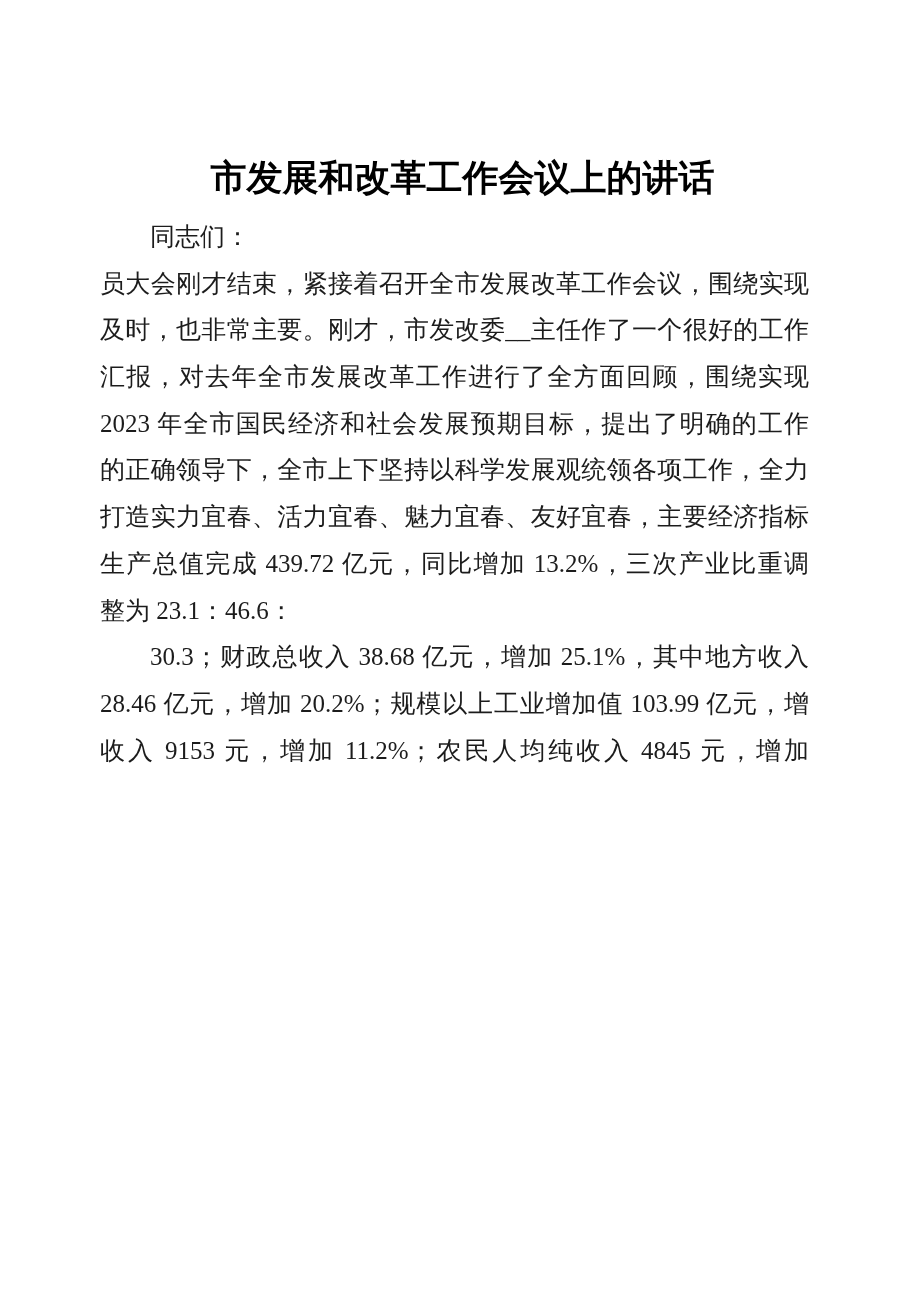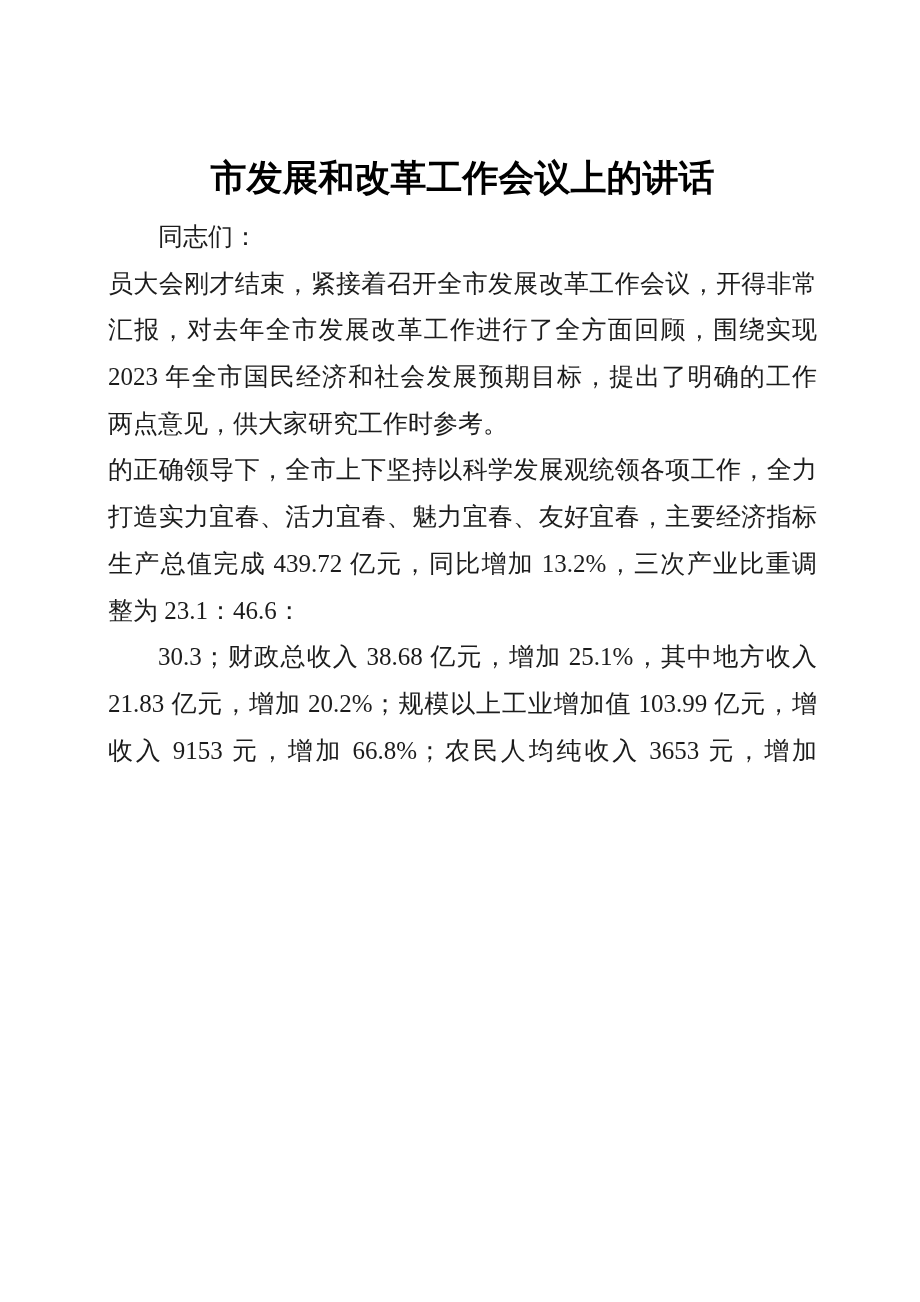--- a/index.html
+++ b/index.html
@@ -27,21 +27,21 @@
     line-height: 52px;
     font-weight: 700;
     color: #000000;
     text-align: center;
     font-family: "DejaVu Sans", sans-serif;
     letter-spacing: 0px;
     white-space: nowrap;
   }
   .doc-body {
     position: absolute;
-    left: 108px;
+    left: 100px;
     top: 214px;
     width: 709px;
     font-size: 25px;
     font-weight: 400;
   }
   .line {
     height: 46.7px;
     line-height: 46.7px;
     text-align: left;
     white-space: nowrap;
@@ -61,25 +61,25 @@
     text-justify: inter-character;
   }
 </style>
 </head>
 <body>
 
 <div class="page">
   <h1 class="doc-title">市发展和改革工作会议上的讲话</h1>
   <div class="doc-body">
       <div class="line indent">同志们：</div>
-      <div class="line justify">员大会刚才结束，紧接着召开全市发展改革工作会议，开得非常</div>
+      <div class="line justify">员大会刚才结束，紧接着召开全市发展改革工作会议，围绕实现</div>
+      <div class="line justify">及时，也非常主要。刚才，市发改委__主任作了一个很好的工作</div>
       <div class="line justify">汇报，对去年全市发展改革工作进行了全方面回顾，围绕实现</div>
       <div class="line justify">2023 年全市国民经济和社会发展预期目标，提出了明确的工作</div>
-      <div class="line">两点意见，供大家研究工作时参考。</div>
       <div class="line justify">的正确领导下，全市上下坚持以科学发展观统领各项工作，全力</div>
       <div class="line justify">打造实力宜春、活力宜春、魅力宜春、友好宜春，主要经济指标</div>
       <div class="line justify">生产总值完成 439.72 亿元，同比增加 13.2%，三次产业比重调</div>
       <div class="line">整为 23.1：46.6：</div>
       <div class="line indent justify">30.3；财政总收入 38.68 亿元，增加 25.1%，其中地方收入</div>
-      <div class="line justify">21.83 亿元，增加 20.2%；规模以上工业增加值 103.99 亿元，增</div>
-      <div class="line justify">收入 9153 元，增加 66.8%；农民人均纯收入 3653 元，增加</div>
+      <div class="line justify">28.46 亿元，增加 20.2%；规模以上工业增加值 103.99 亿元，增</div>
+      <div class="line justify">收入 9153 元，增加 11.2%；农民人均纯收入 4845 元，增加</div>
     </div>
 </div>
 
 </body></html>

